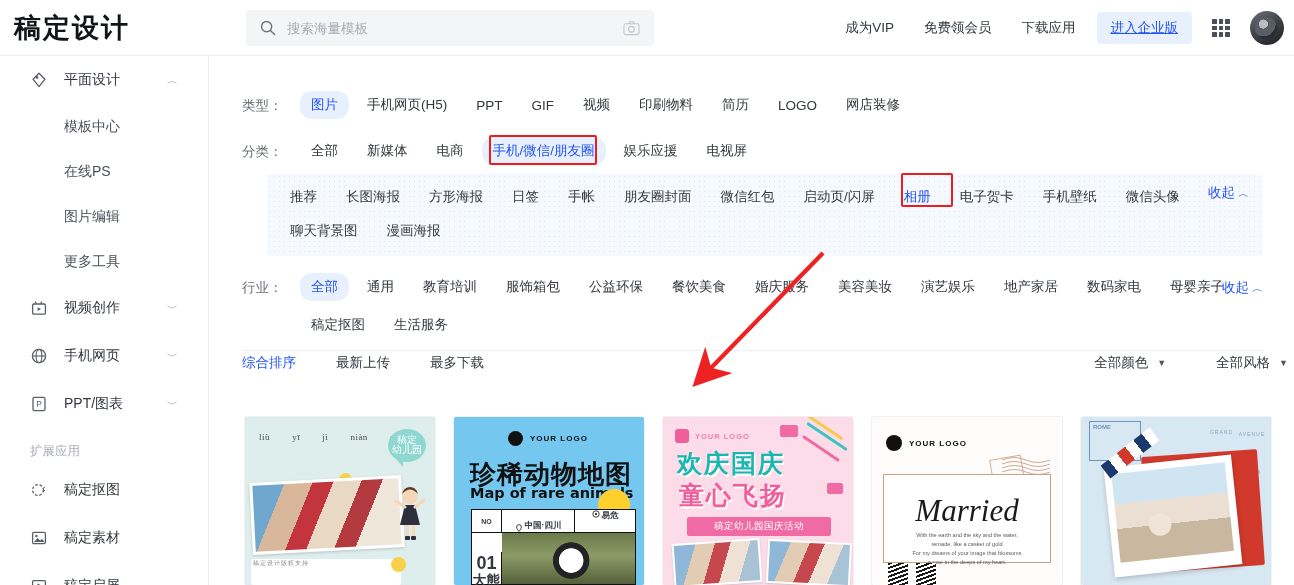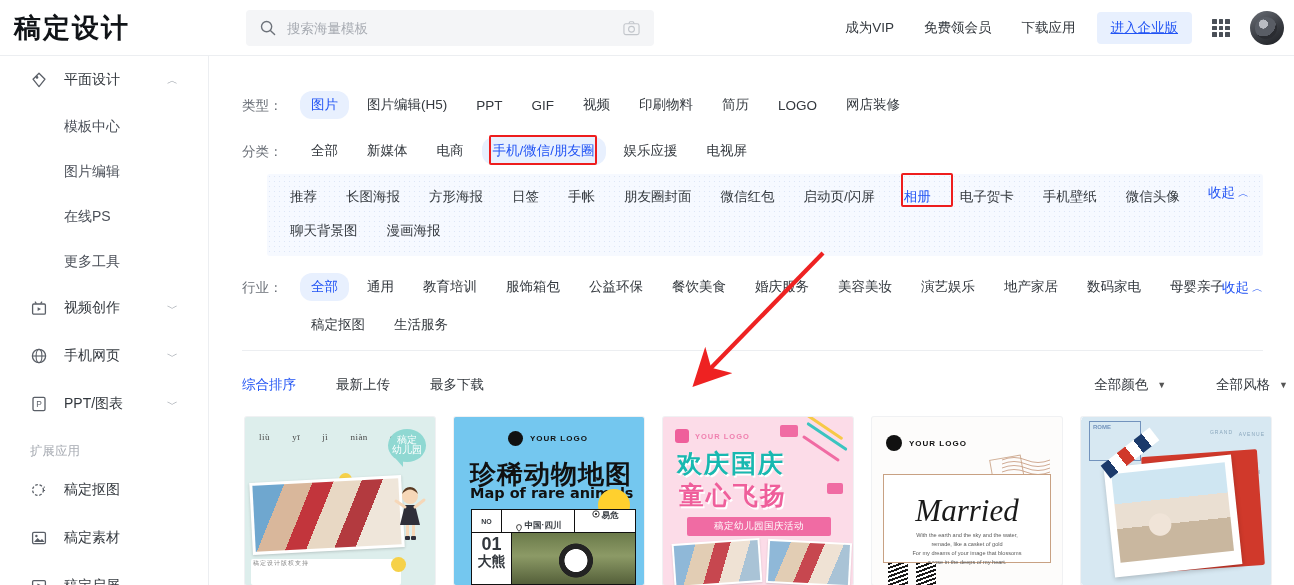--- a/index.html
+++ b/index.html
@@ -113,21 +113,21 @@
   .collapse {
     position: absolute; right: 14px; top: 10px; font-size: 13.5px; color: #2254f4; cursor: pointer; white-space: nowrap;
   }
   .collapse .car { font-size: 11px; margin-left: 3px; }
 
   
   .redbox { position: absolute; border: 2.5px solid #ee1d1d; border-radius: 2px; pointer-events: none; z-index: 12; }
 
   
   .sortbar {
-    position: absolute; left: 242px; top: 372px; width: 1052px; height: 26px;
+    position: absolute; left: 242px; top: 350px; width: 1052px; height: 26px;
     display: flex; align-items: center; text-align: right;
   }
   .sort-item { font-size: 13.5px; color: #33383e; margin-right: 40px; cursor: pointer; }
   .sort-item.active { color: #2254f4; }
   .sort-right { margin-left: auto; display: flex; align-items: center; padding-right: 6px; }
   .sel-box { display: flex; align-items: center; margin-left: 50px; cursor: pointer; }
   .sel-box .txt { font-size: 13.5px; color: #33383e; }
   .sel-box .car { margin-left: 9px; font-size: 9px; color: #555; }
 
   
@@ -173,21 +173,21 @@
   .c2 .t1{position:absolute;top:40px;left:16px;font-size:26px;font-weight:700;color:#111;letter-spacing:1px;font-family:"DejaVu Sans",sans-serif;}
   .c2 .t2{position:absolute;top:68px;left:16px;font-size:14.5px;font-weight:700;color:#111;font-family:"DejaVu Sans",sans-serif;}
   .c2 .badge{position:absolute;right:14px;top:72px;width:32px;height:32px;border-radius:50%;background:#ffd02e;}
   .c2 .cursor{position:absolute;right:10px;top:94px;width:0;height:0;border-left:8px solid #fff;border-bottom:11px solid transparent;transform:rotate(12deg);}
   .c2 .panel{position:absolute;left:17px;top:92px;right:8px;bottom:0;background:#fff;border:1.5px solid #111;}
   .c2 .prow{display:flex;height:23px;border-bottom:1.5px solid #111;align-items:center;}
   .c2 .no{width:30px;border-right:1.5px solid #111;height:100%;display:flex;align-items:center;justify-content:center;font-size:7px;font-weight:700;}
   .c2 .p1{flex:1;border-right:1.5px solid #111;height:100%;display:flex;align-items:flex-end;justify-content:center;font-size:8.5px;font-weight:700;}
   .c2 .p2{width:60px;height:100%;display:flex;align-items:flex-start;justify-content:center;font-size:8.5px;font-weight:700;}
   .c2 .body{position:absolute;left:0;top:23px;right:0;bottom:0;display:flex;}
-  .c2 .numcol{width:40px;border-right:1.5px solid #111;padding-top:2px;text-align:center;font-weight:700;}
+  .c2 .numcol{width:30px;border-right:1.5px solid #111;padding-top:2px;text-align:center;font-weight:700;margin-top:19px;}
   .c2 .n01{font-size:18px;line-height:18px;}
   .c2 .nch{font-size:14px;line-height:16px;}
   .c2 .pphoto{flex:1;background:
      radial-gradient(circle at 52% 54%, #fff 0 16%, #232323 17% 24%, transparent 25%),
      linear-gradient(180deg,#6b7a4a 0%, #8c9a66 45%, #55603a 100%);}
 
   
   .c3 { background: #fcdce8; }
   .c3 .lg{position:absolute;left:12px;top:12px;display:flex;align-items:center;}
   .c3 .lgm{width:14px;height:14px;border-radius:3px;background:#ef5f9b;}
@@ -286,24 +286,24 @@
             <circle cx="7" cy="6.4" r="1.3" fill="#5a5f67"></circle>
           </svg>
       </span>
       <span class="lbl">平面设计</span>
       <span class="chev">︿</span>
     </div>
     <div class="sub-row">
       <span class="lbl">模板中心</span>
     </div>
     <div class="sub-row">
+      <span class="lbl">在线PS</span>
+    </div>
+    <div class="sub-row">
       <span class="lbl">图片编辑</span>
-    </div>
-    <div class="sub-row">
-      <span class="lbl">在线PS</span>
     </div>
     <div class="sub-row">
       <span class="lbl">更多工具</span>
     </div>
 
     <div class="nav-row">
       <span class="ico">
         <svg viewBox="0 0 18 18" width="18" height="18">
             <rect x="2.6" y="5" width="12.8" height="10.2" rx="1.2" fill="none" stroke="#5a5f67" stroke-width="1.3"></rect>
             <path d="M7.6 8.2 L11 10.1 L7.6 12 Z" fill="#5a5f67"></path>
@@ -372,21 +372,21 @@
     </div>
 
   </div>
 
   <div class="main">
 
     <div class="filter-line" style="margin-top:30px;">
       <div class="filter-label">类型：</div>
       <div class="chips">
         <div class="chip active">图片</div>
-        <div class="chip">图片编辑(H5)</div>
+        <div class="chip">手机网页(H5)</div>
         <div class="chip">PPT</div>
         <div class="chip">GIF</div>
         <div class="chip">视频</div>
         <div class="chip">印刷物料</div>
         <div class="chip">简历</div>
         <div class="chip">LOGO</div>
         <div class="chip">网店装修</div>
       </div>
     </div>
 

